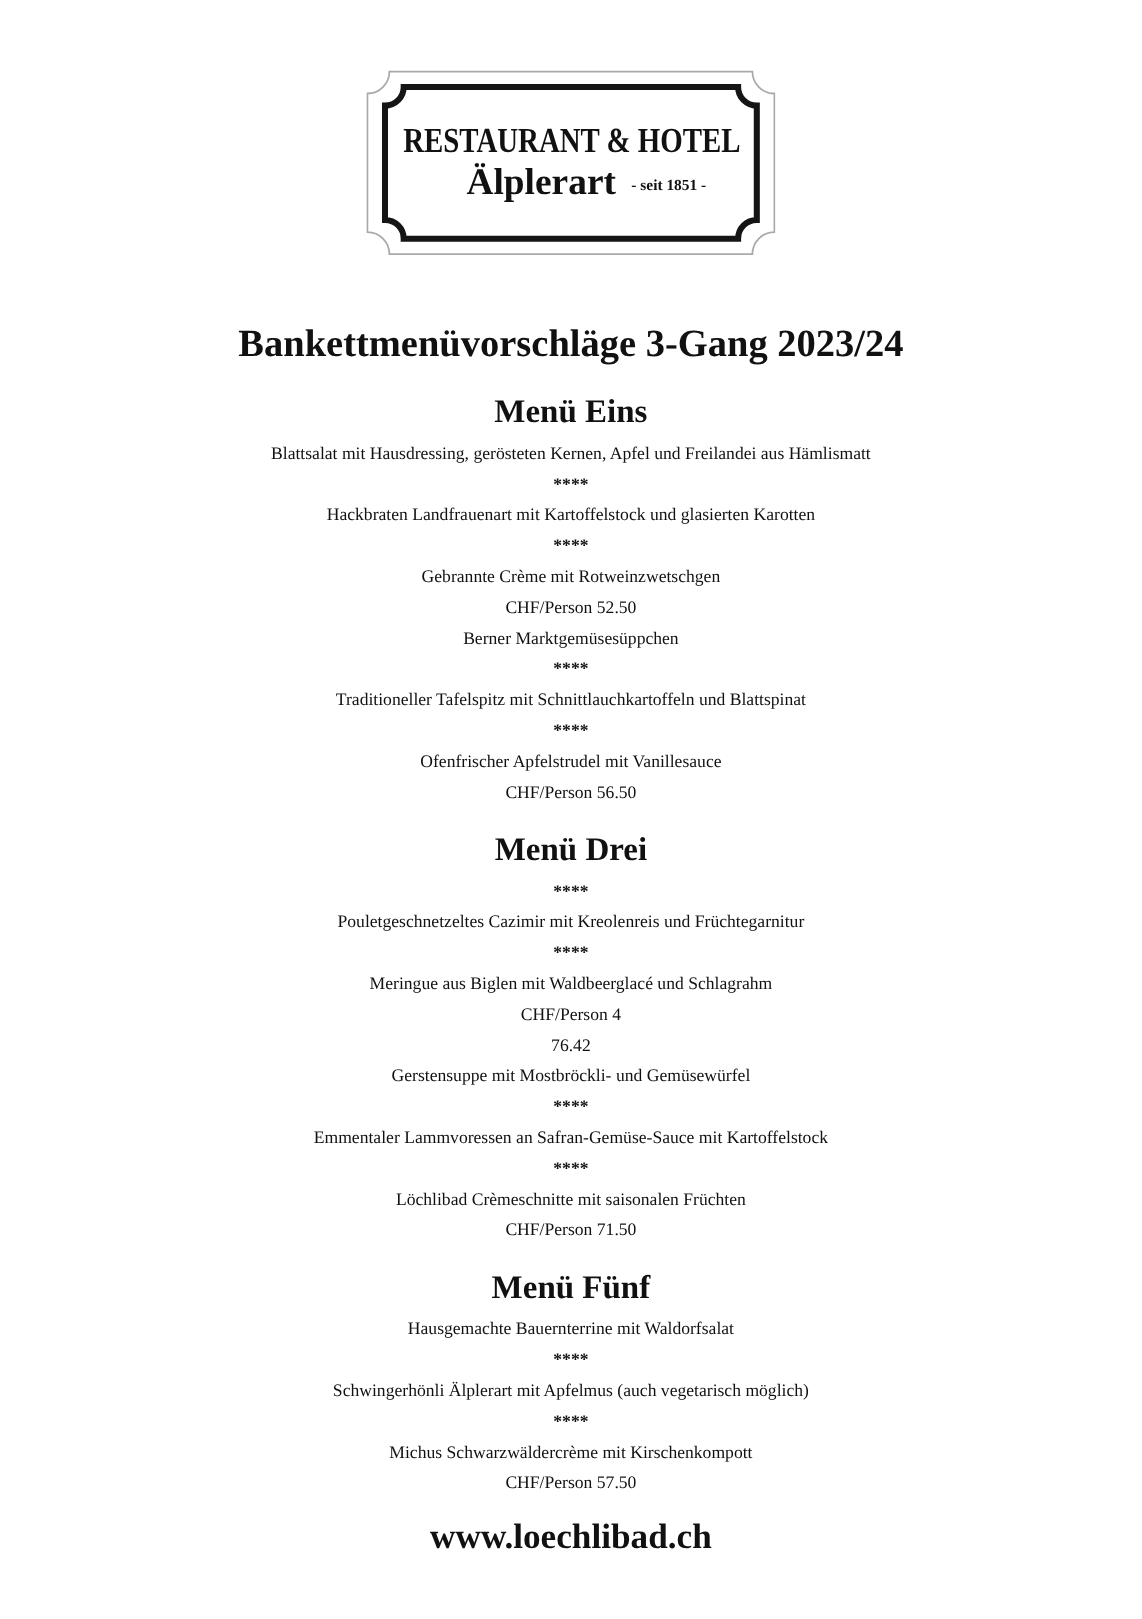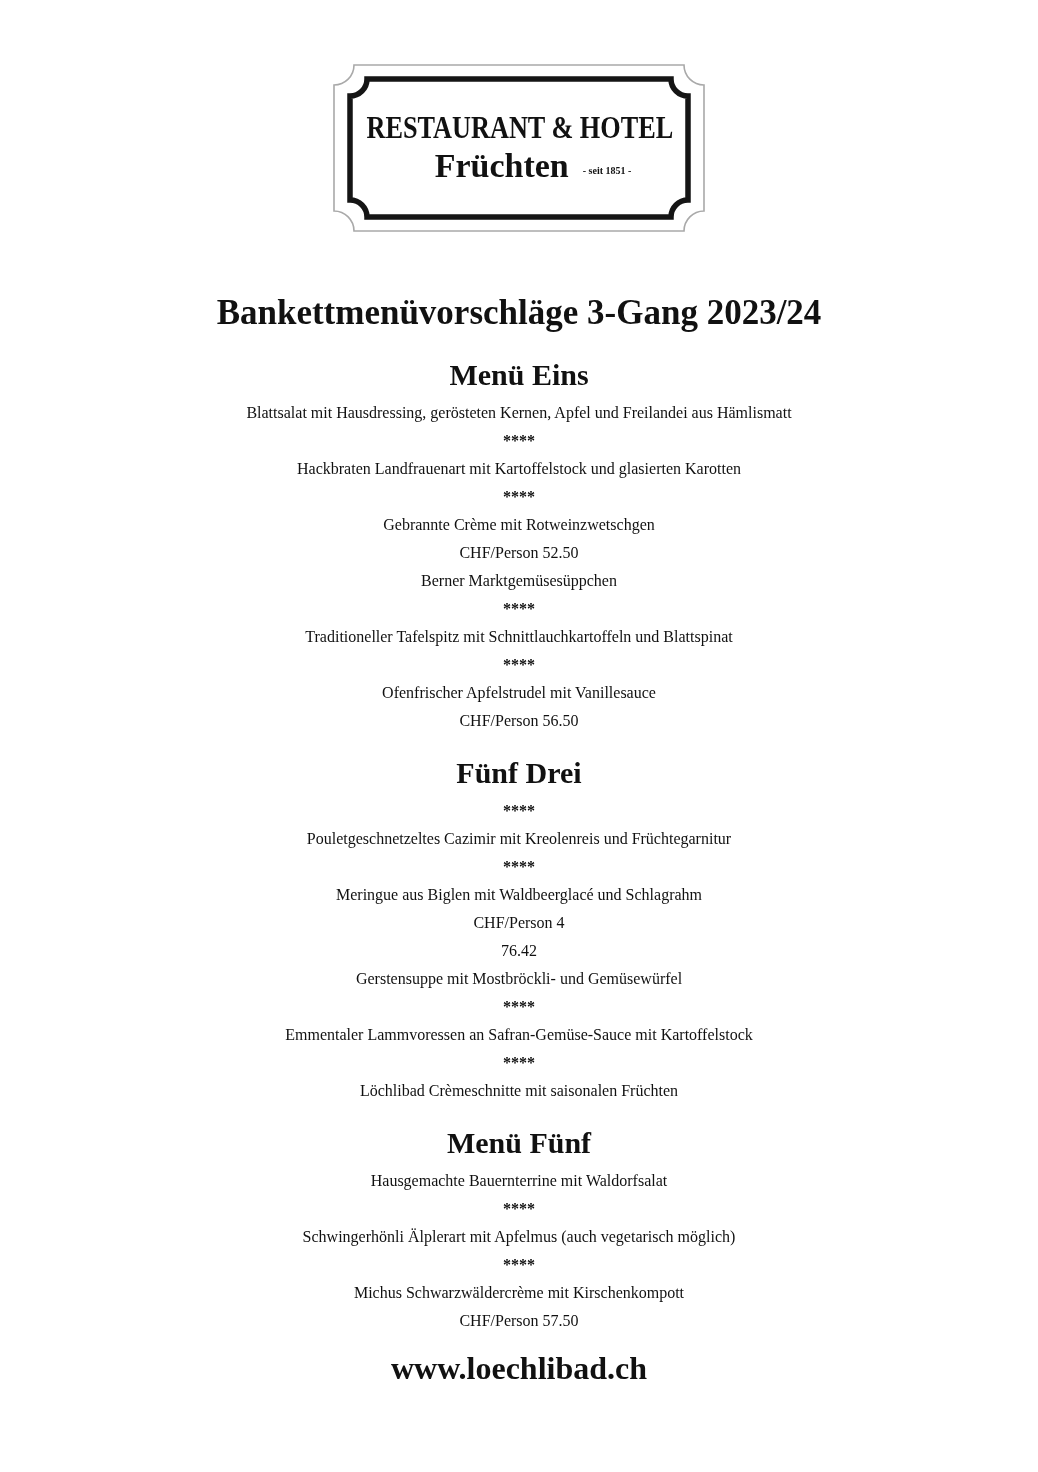--- a/index.html
+++ b/index.html
@@ -19,21 +19,21 @@
     position: absolute; top: 46px; left: 0; right: 0;
     font-weight: bold; font-size: 32px; line-height: 34px;
     transform: scaleX(0.82); white-space: nowrap;
   }
   .logo-line2 {
     position: absolute; top: 82px; left: 0; right: 0;
     display: flex; justify-content: center; align-items: baseline;
     transform: translateX(14px); white-space: nowrap;
   }
   .logo-name  { font-weight: bold; font-size: 34px; line-height: 40px; }
-  .logo-since { font-weight: bold; font-size: 10px; margin-left: 14px; position: relative; top: -3px; }
+  .logo-since { font-weight: bold; font-size: 14px; margin-left: 14px; position: relative; top: -3px; }
 
   
   h1.doc-title {
     font-size: 35px; line-height: 42px; font-weight: bold;
     margin: 40px 0 0 0;
   }
   section.menu { margin: 0; }
   h2.menu-heading {
     font-size: 30px; line-height: 42px; font-weight: bold;
     margin: 20px 0 6px 0;
@@ -50,21 +50,21 @@
 
 <div class="page">
 
   <div class="logo">
     <svg width="372" height="168" viewBox="0 0 372 168" aria-hidden="true">
       <path d="M 21,1 H 351 A 20 20 0 0 0 371,21 V 147 A 20 20 0 0 0 351,167 H 21 A 20 20 0 0 0 1,147 V 21 A 20 20 0 0 0 21,1 Z" fill="none" stroke="#a9a9a9" stroke-width="1.6"></path>
       <path d="M 34,15 H 338 A 17 17 0 0 0 355,32 V 136 A 17 17 0 0 0 338,153 H 34 A 17 17 0 0 0 17,136 V 32 A 17 17 0 0 0 34,15 Z" fill="none" stroke="#151515" stroke-width="5.5"></path>
     </svg>
     <div class="logo-line1">RESTAURANT &amp; HOTEL</div>
     <div class="logo-line2">
-      <span class="logo-name">Früchten</span>
+      <span class="logo-name">Älplerart</span>
       <span class="logo-since">- seit 1851 -</span>
     </div>
   </div>
 
   <h1 class="doc-title">Bankettmenüvorschläge 3-Gang 2023/24</h1>
 
   <section class="menu">
     <h2 class="menu-heading">Menü Eins</h2>
     <p class="line">Blattsalat mit Hausdressing, gerösteten Kernen, Apfel und Freilandei aus Hämlismatt</p>
     <p class="line sep">****</p>
@@ -77,35 +77,36 @@
   <section class="menu">
     <p class="line">Berner Marktgemüsesüppchen</p>
     <p class="line sep">****</p>
     <p class="line">Traditioneller Tafelspitz mit Schnittlauchkartoffeln und Blattspinat</p>
     <p class="line sep">****</p>
     <p class="line">Ofenfrischer Apfelstrudel mit Vanillesauce</p>
     <p class="line">CHF/Person 56.50</p>
   </section>
 
   <section class="menu">
-    <h2 class="menu-heading">Fünf Drei</h2>
+    <h2 class="menu-heading">Menü Drei</h2>
     <p class="line sep">****</p>
     <p class="line">Pouletgeschnetzeltes Cazimir mit Kreolenreis und Früchtegarnitur</p>
     <p class="line sep">****</p>
     <p class="line">Meringue aus Biglen mit Waldbeerglacé und Schlagrahm</p>
     <p class="line">CHF/Person 4</p>
     <p class="line">76.42</p>
   </section>
 
   <section class="menu">
     <p class="line">Gerstensuppe mit Mostbröckli- und Gemüsewürfel</p>
     <p class="line sep">****</p>
     <p class="line">Emmentaler Lammvoressen an Safran-Gemüse-Sauce mit Kartoffelstock</p>
     <p class="line sep">****</p>
     <p class="line">Löchlibad Crèmeschnitte mit saisonalen Früchten</p>
+    <p class="line">CHF/Person 71.50</p>
   </section>
 
   <section class="menu">
     <h2 class="menu-heading">Menü Fünf</h2>
     <p class="line">Hausgemachte Bauernterrine mit Waldorfsalat</p>
     <p class="line sep">****</p>
     <p class="line">Schwingerhönli Älplerart mit Apfelmus (auch vegetarisch möglich)</p>
     <p class="line sep">****</p>
     <p class="line">Michus Schwarzwäldercrème mit Kirschenkompott</p>
     <p class="line">CHF/Person 57.50</p>

